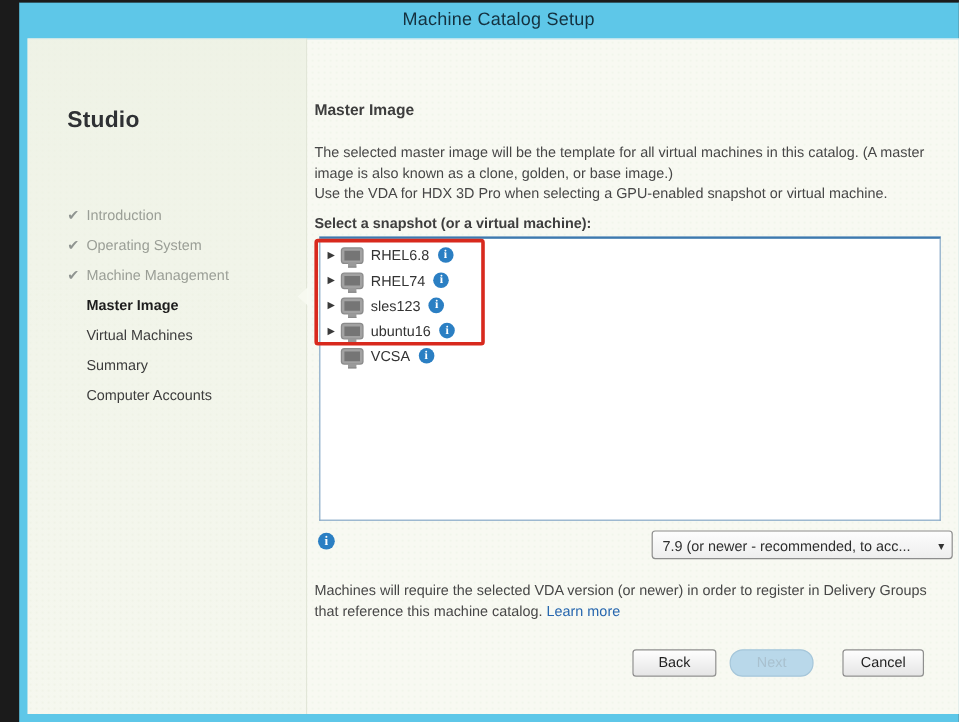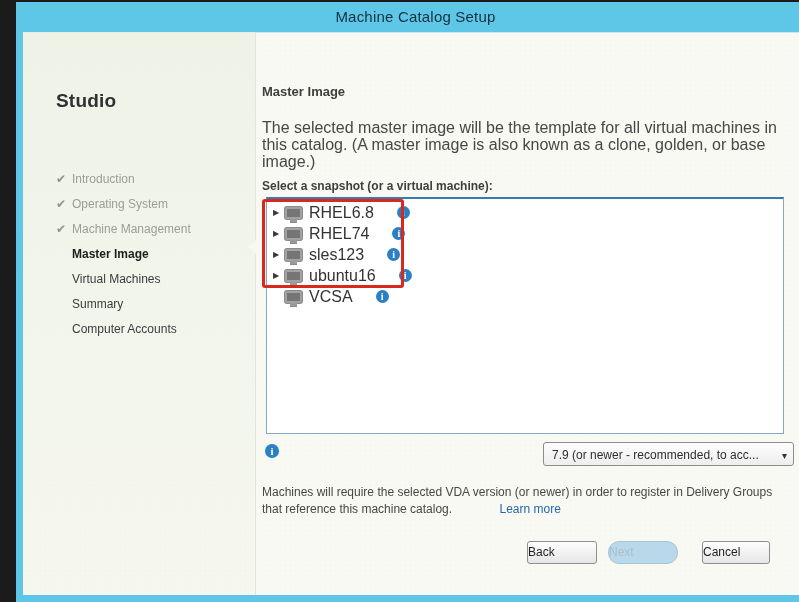--- a/index.html
+++ b/index.html
@@ -48,21 +48,21 @@
   .step.current span.lbl { font-weight: bold; color: #1d1d1d; }
   .notch {
     position: absolute; left: 232px; top: 239px; width: 0; height: 0;
     border-top: 8px solid rgba(0,0,0,0); border-bottom: 8px solid rgba(0,0,0,0);
     border-right: 9px solid #f7f9f0;
   }
 
   
   .content { position: absolute; left: 240px; top: 32px; width: 552px; height: 563px; background: rgba(250,251,245,0.55); }
   .h1 { position: absolute; left: 246px; top: 84px; font-size: 13px; font-weight: bold; color: #3e3e3e; }
-  .intro { position: absolute; left: 246px; top: 119px; width: 532px; font-size: 16px; color: #474747; line-height: 17px; }
+  .intro { position: absolute; left: 246px; top: 119px; width: 532px; font-size: 12px; color: #474747; line-height: 17px; }
   .snap-label { position: absolute; left: 246px; top: 179px; font-size: 12px; font-weight: bold; color: #3e3e3e; }
 
   .listbox {
     position: absolute; left: 250px; top: 197px; width: 518px; height: 237px;
     background: #ffffff;
     border: 1px solid #86a7c5; border-top: 2px solid #3e79ae;
   }
   .tree { position: absolute; left: 0; top: 3px; width: 100%; }
   .tree-row { display: flex; align-items: center; height: 21px; padding-left: 6px; }
   .expander {
@@ -72,21 +72,21 @@
   .monitor {
     position: relative; width: 17px; height: 12px; flex: 0 0 17px; margin-right: 7px;
     background: #757575; border: 2px solid #a2a2a2; border-radius: 2px;
     box-shadow: 0 0 0 1px #8b8b8b;
   }
   .monitor::after {
     content: ""; position: absolute; left: 3px; bottom: -6px; width: 7px; height: 3px;
     background: #9a9a9a; box-shadow: -2px 2px 0 2px rgba(0,0,0,0);
     border-bottom: 1px solid #8b8b8b;
   }
-  .tree-label { font-size: 16px; color: #333333; margin-right: 23px; }
+  .tree-label { font-size: 12px; color: #333333; margin-right: 7px; }
   .info-dot {
     width: 13px; height: 13px; border-radius: 50%; background: #2b7fc3;
     color: #ffffff; font-size: 10px; font-weight: bold; font-family: "Liberation Serif", serif;
     text-align: center; line-height: 13px; flex: 0 0 13px; cursor: default;
   }
   .redbox {
     position: absolute; left: 246px; top: 199px; width: 142px; height: 89px;
     border: 3px solid #d8291d; border-radius: 3px; pointer-events: none;
   }
 
@@ -101,27 +101,27 @@
     position: absolute; left: 527px; top: 442px; width: 251px; height: 24px;
     background: linear-gradient(180deg, #fdfdfd, #eeeeee);
     border: 1px solid #8d8d8d; border-radius: 3px;
     display: flex; align-items: center; padding: 2px 6px 0 8px;
     font-size: 12px; color: #2e2e2e; cursor: default;
   }
   .dropdown .dd-text { flex: 1 1 auto; white-space: nowrap; overflow: hidden; }
   .dropdown .dd-arrow { flex: 0 0 12px; font-size: 10px; color: #333; text-align: right; }
 
   .note { position: absolute; left: 246px; top: 484px; width: 532px; font-size: 12px; color: #474747; line-height: 17px; }
-  .link { color: #2767ae; cursor: pointer; text-decoration: none; margin-left: 44px; }
+  .link { color: #2767ae; cursor: pointer; text-decoration: none; }
 
   .btn {
     position: absolute; top: 541px; height: 23px;
     background: linear-gradient(180deg, #fefefe, #e5e5e5);
     border: 1px solid #8f8f8f; border-radius: 3px;
-    font-size: 12px; color: #1f1f1f; text-align: left; line-height: 21px; cursor: default;
+    font-size: 12px; color: #1f1f1f; text-align: center; line-height: 21px; cursor: default;
   }
   .btn-back { left: 511px; width: 70px; }
   .btn-next {
     left: 592px; width: 70px;
     background: #b9d8ea; border-color: #a5c6da; color: #a9c1cf; border-radius: 11px;
   }
   .btn-cancel { left: 686px; width: 68px; }
 </style>
 </head>
 <body>
@@ -165,20 +165,21 @@
         <span class="lbl">Computer Accounts</span>
       </div>
     </div>
   </div>
   <div class="notch"></div>
 
   <div class="content"></div>
   <div class="h1">Master Image</div>
   <div class="intro">
     <div>The selected master image will be the template for all virtual machines in this catalog. (A master image is also known as a clone, golden, or base image.)</div>
+    <div>Use the VDA for HDX 3D Pro when selecting a GPU-enabled snapshot or virtual machine.</div>
   </div>
   <div class="snap-label">Select a snapshot (or a virtual machine):</div>
 
   <div class="listbox">
     <div class="tree">
       <div class="tree-row">
         <span class="expander">▶</span>
         <span class="monitor"></span>
         <span class="tree-label">RHEL6.8</span>
         <span class="info-dot">i</span>

